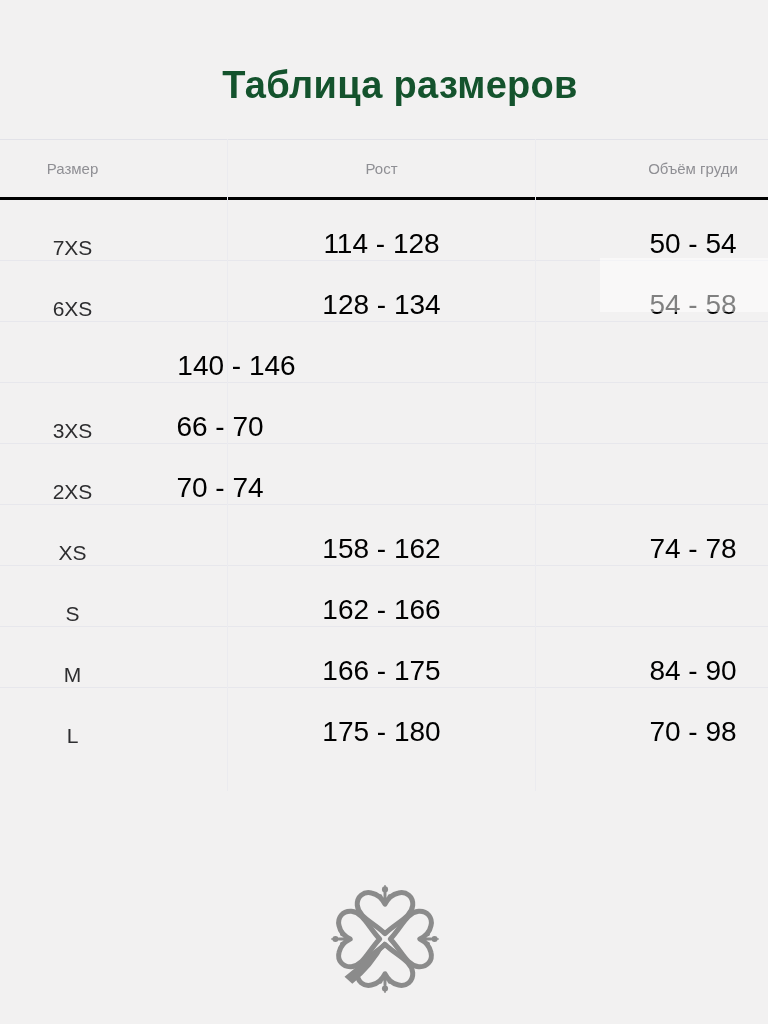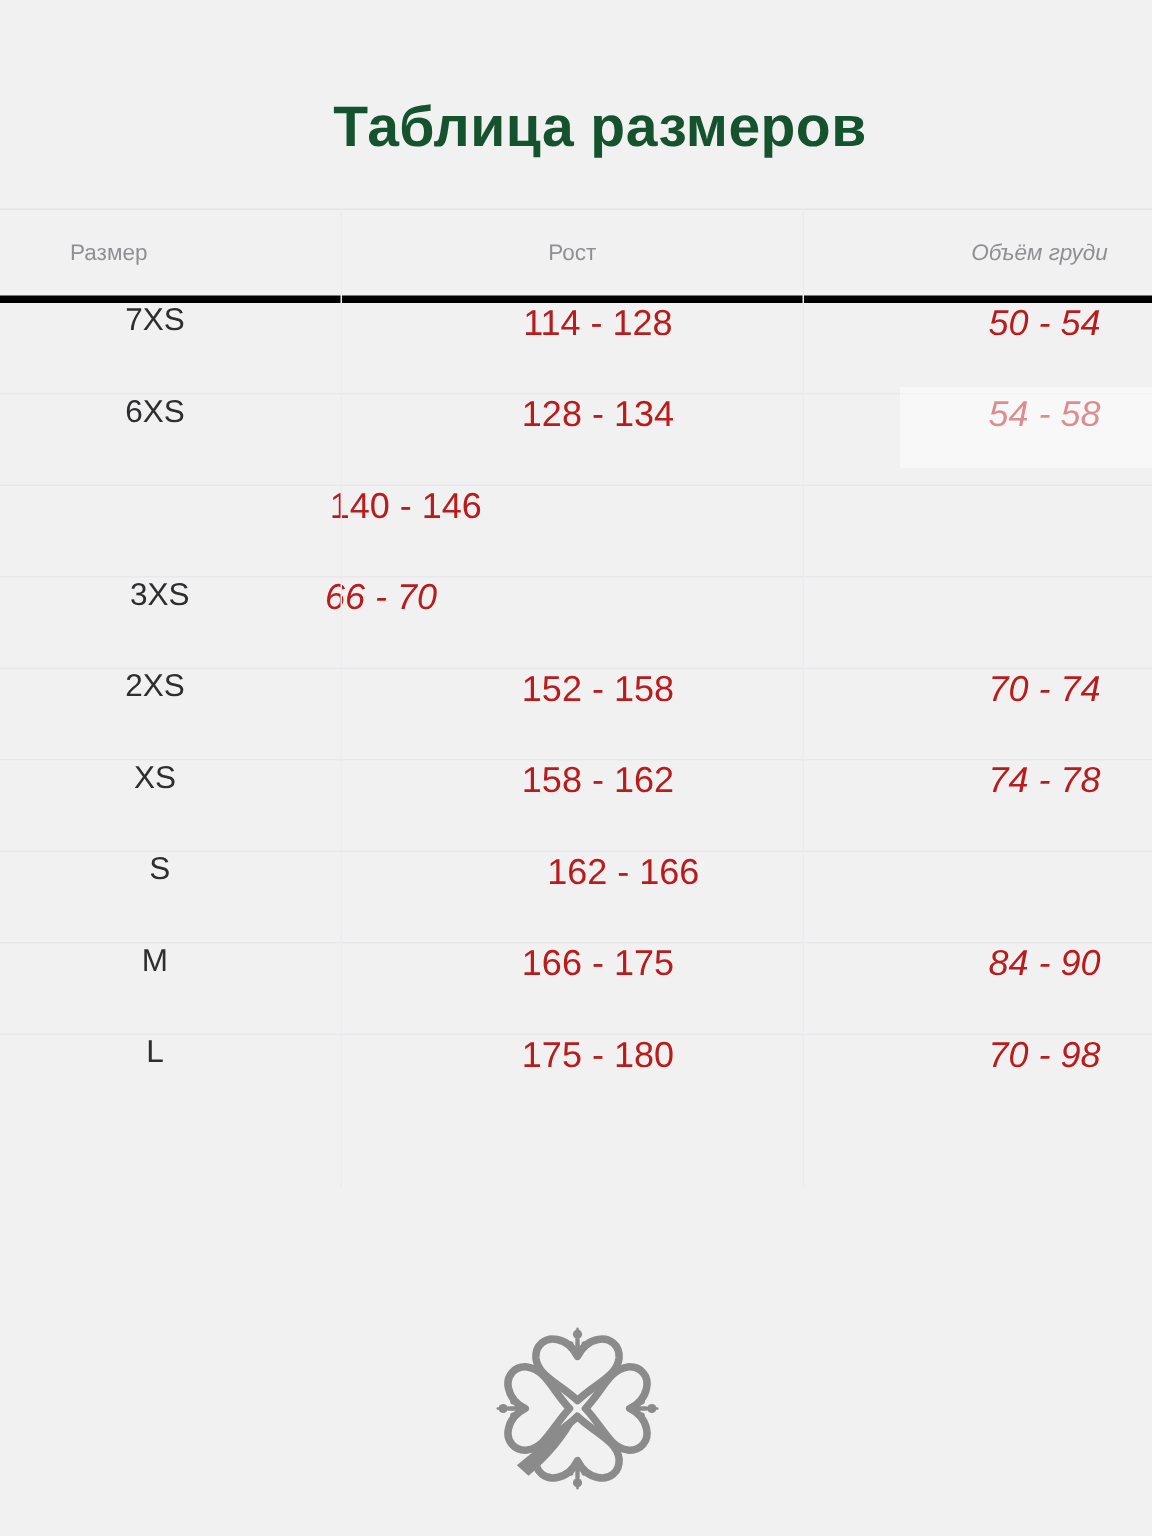--- a/index.html
+++ b/index.html
@@ -9,34 +9,33 @@
     -webkit-font-smoothing:antialiased;
   }
   .title{
     position:absolute;top:0;left:0;width:768px;height:139px;
     display:flex;align-items:center;justify-content:center;
     font-size:38px;font-weight:700;color:#14532d;margin:16px;letter-spacing:.3px;
   }
   .size-table{position:absolute;top:139px;left:0;width:768px;}
   .thead{
     height:57px;display:flex;align-items:center;
-    border-top:1px solid #e2e2e8;border-bottom:5px solid #000000;
+    border-top:1px solid #e2e2e8;border-bottom:3px solid #000000;
   }
   .trow{
-    height:60px;display:flex;align-items:flex-start;
+    height:60px;display:flex;align-items:flex-end;
     border-bottom:1px solid #e7e7ec;
-    padding-left:34px;
   }
   .trow:last-child{border-bottom:none;}
   .c1{width:145px;text-align:center;}
   .c2{width:473px;text-align:center;}
-  .c3{width:150px;text-align:center;font-style:italic;}
+  .c3{width:150px;text-align:center;}
   .thead .hl{font-size:15px;color:#8f8f94;font-weight:400;}
   .size-val{font-size:21px;color:#2e2e30;}
-  .range-val{font-size:24px;color:#b91c1c;}
+  .range-val{font-size:28px;color:#000000;}
   .vline{position:absolute;top:139px;width:1px;height:652px;background:#ebebef;}
   .v1{left:227px;}
   .v2{left:535px;}
   .highlight-patch{
     position:absolute;left:600px;top:258px;width:168px;height:54px;
     background:rgba(255,255,255,.5);pointer-events:none;
   }
   .logo{position:absolute;left:326px;top:880px;width:118px;height:118px;}
 </style>
 </head>
@@ -96,23 +95,20 @@
       </div>
       <div class="c3">
         <span class="range-val">66 - 70</span>
       </div>
     </div>
 
     <div class="trow">
       <div class="c1">
         <span class="size-val">2XS</span>
       </div>
-      <div class="c2">
-        <span class="range-val">152 - 158</span>
-      </div>
       <div class="c3">
         <span class="range-val">70 - 74</span>
       </div>
     </div>
 
     <div class="trow">
       <div class="c1">
         <span class="size-val">XS</span>
       </div>
       <div class="c2">

